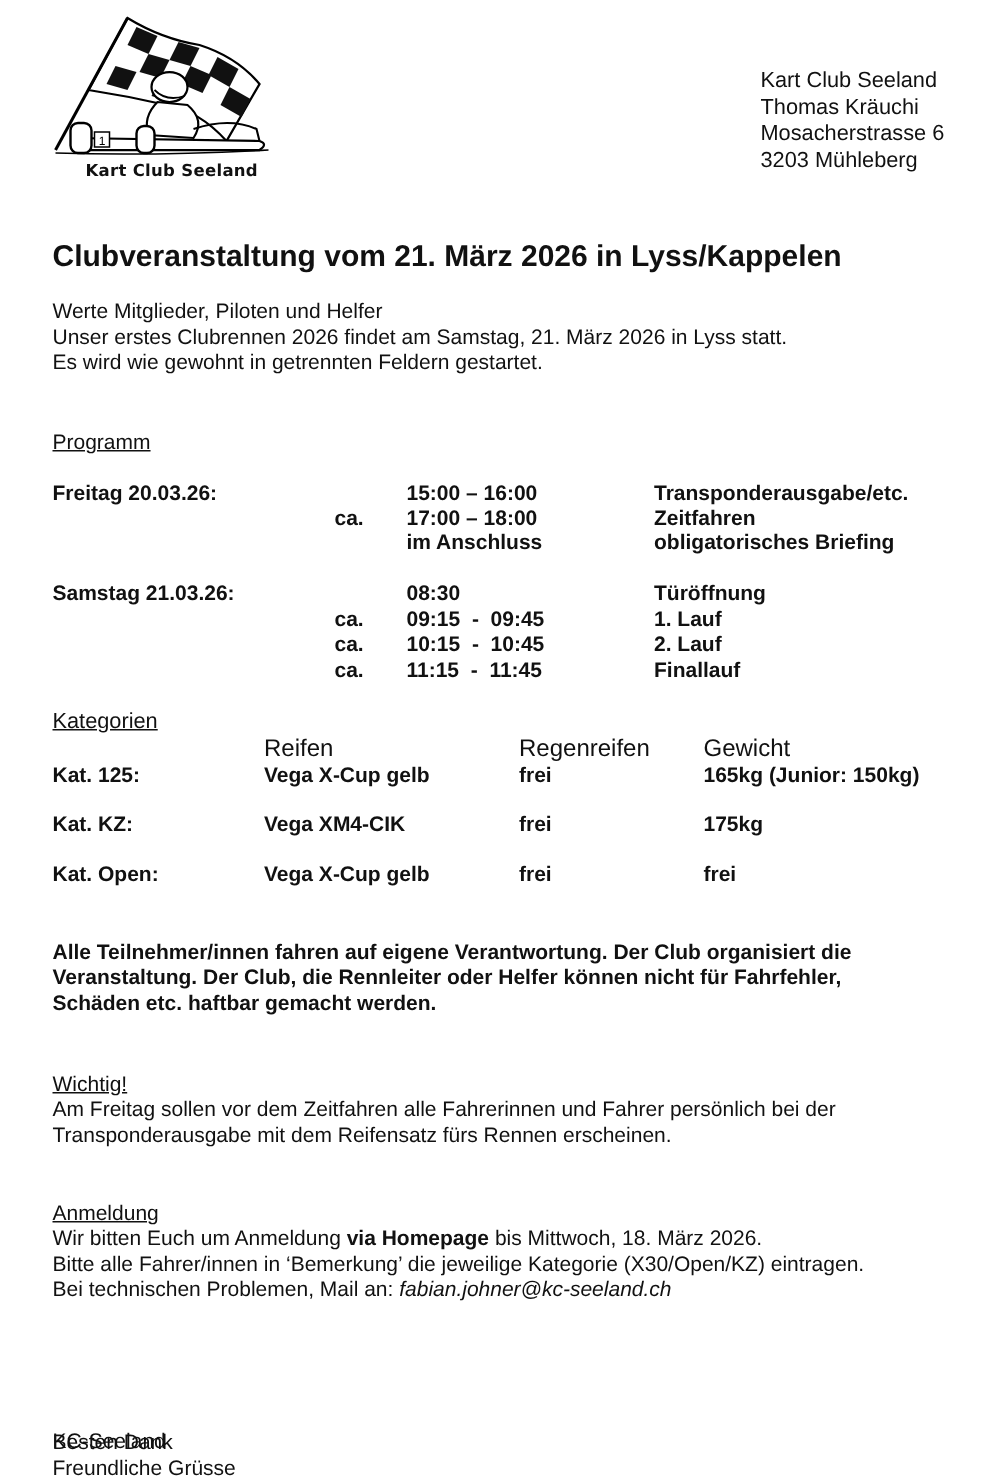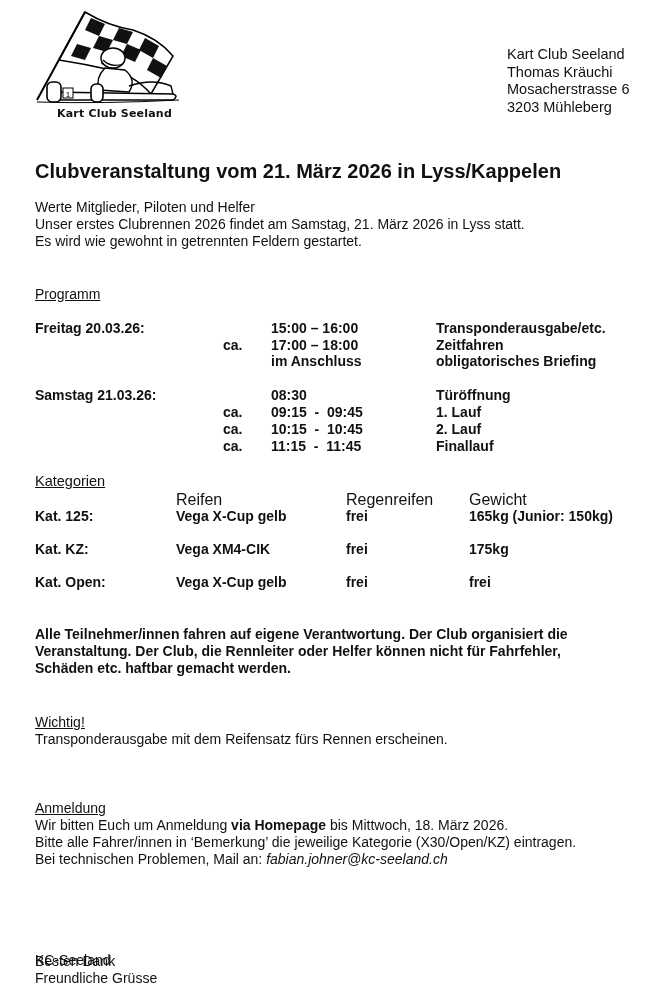--- a/index.html
+++ b/index.html
@@ -163,20 +163,21 @@
 </div>
 
 <div class="abs para bold" style="top:626px;">
   <div>Alle Teilnehmer/innen fahren auf eigene Verantwortung. Der Club organisiert die</div>
   <div>Veranstaltung. Der Club, die Rennleiter oder Helfer können nicht für Fahrfehler,</div>
   <div>Schäden etc. haftbar gemacht werden.</div>
 </div>
 
 <div class="abs para" style="top:714px;">
   <div class="section-head">Wichtig!</div>
+  <div>Am Freitag sollen vor dem Zeitfahren alle Fahrerinnen und Fahrer persönlich bei der</div>
   <div>Transponderausgabe mit dem Reifensatz fürs Rennen erscheinen.</div>
 </div>
 
 <div class="abs para" style="top:800px;">
   <div class="section-head">Anmeldung</div>
   <div><span style="white-space:pre;">Wir bitten Euch um Anmeldung </span><b>via Homepage</b><span style="white-space:pre;"> bis Mittwoch, 18. März 2026.</span></div>
   <div>Bitte alle Fahrer/innen in ‘Bemerkung’ die jeweilige Kategorie (X30/Open/KZ) eintragen.</div>
   <div><span style="white-space:pre;">Bei technischen Problemen, Mail an: </span><i>fabian.johner@kc-seeland.ch</i></div>
 </div>
 

